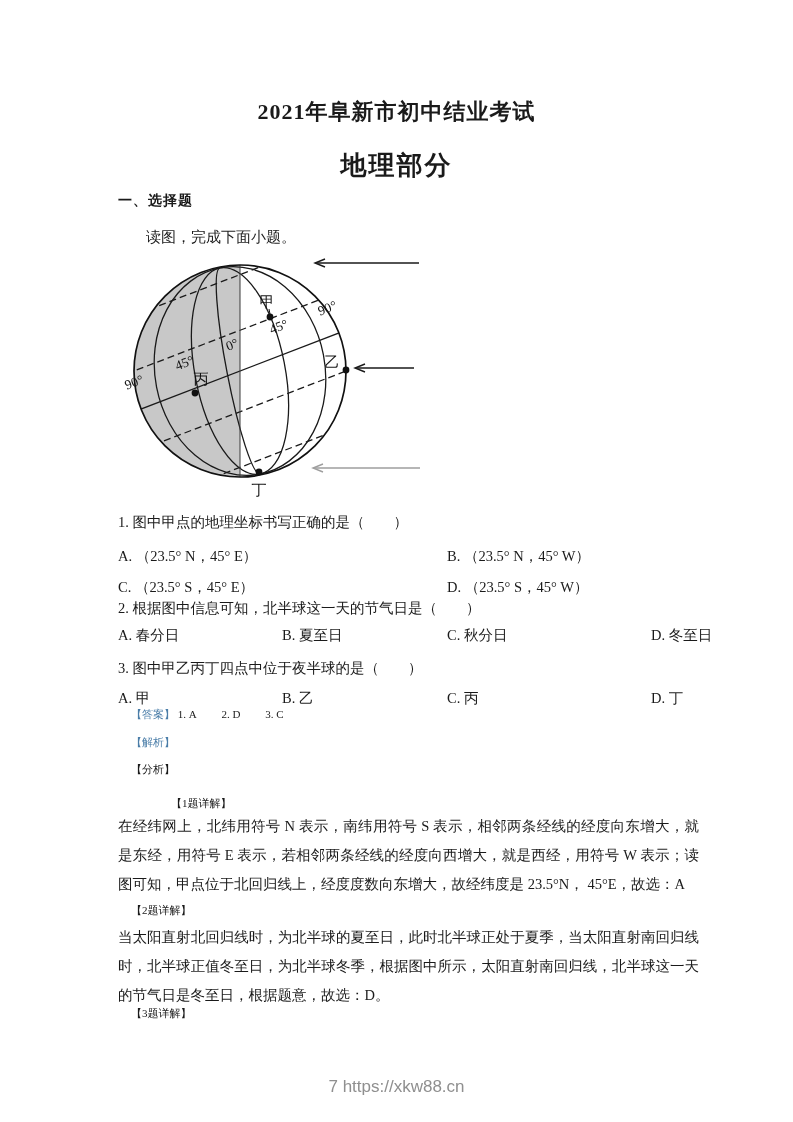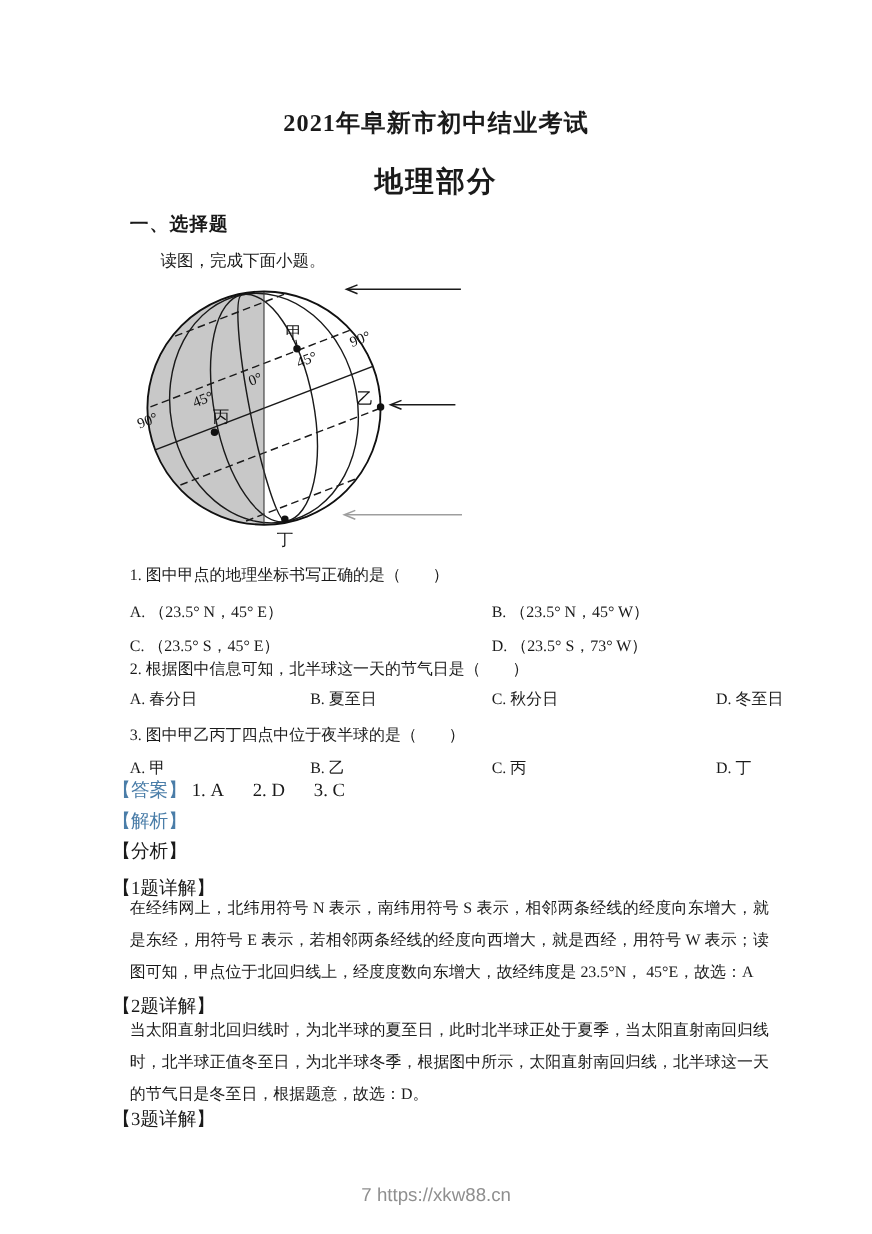--- a/index.html
+++ b/index.html
@@ -4,30 +4,30 @@
 <style>
   html,body{margin:0;padding:0;}
   body{
     width:793px;height:1122px;position:relative;background:#ffffff;
     font-family:"Liberation Serif","DejaVu Serif",serif;color:#1a1a1a;
     overflow:hidden;
   }
   .abs{position:absolute;}
   .title1{top:97px;left:0;width:793px;text-align:center;font-size:22px;font-weight:bold;letter-spacing:1px;}
   .title2{top:148px;left:0;width:793px;text-align:center;font-size:26px;font-weight:bold;letter-spacing:2px;}
-  .section{top:192px;left:118px;font-size:17px;font-weight:bold;letter-spacing:1px;}
+  .section{top:192px;left:118px;font-size:14px;font-weight:bold;letter-spacing:1px;}
   .intro{top:228px;left:146px;font-size:15px;}
   .fig{top:248px;left:105px;}
   .stem{font-size:14.5px;white-space:nowrap;}
   .optrow{left:0;width:793px;height:22px;}
   .opt{position:absolute;top:0;font-size:14.5px;white-space:nowrap;}
   .o1{left:118px;} .o2{left:282px;text-align:center;} .o3{left:447px;} .o4{left:607px;margin-left:44px;}
   .o2q1{left:447px;}
   .tagblue{color:#4a7da8;}
-  .tagrow{left:102px;font-size:17px;white-space:nowrap;}
+  .tagrow{left:131px;font-size:11px;white-space:nowrap;}
   .ansitem{color:#1a1a1a;margin-right:22px;}
   .para{left:118px;width:581px;font-size:14.5px;line-height:29px;text-align:justify;text-justify:inter-ideograph;}
   .footer{top:1077px;left:0;width:793px;text-align:center;font-size:17px;color:#8f8f8f;font-family:"Liberation Sans","DejaVu Sans",sans-serif;}
   .footer a{color:#8f8f8f;text-decoration:none;}
   svg text{font-family:"Liberation Serif","DejaVu Serif",serif;}
 </style>
 </head>
 <body>
 
 <div class="abs title1">2021年阜新市初中结业考试</div>
@@ -101,21 +101,21 @@
   </g>
 </svg>
 
 <div class="abs stem" style="top:513px;left:118px;">1. 图中甲点的地理坐标书写正确的是（　　）</div>
 <div class="abs optrow" style="top:547px;padding-left:33px;">
   <span class="opt o1">A. （23.5° N，45° E）</span>
   <span class="opt o2q1">B. （23.5° N，45° W）</span>
 </div>
 <div class="abs optrow" style="top:578px;">
   <span class="opt o1">C. （23.5° S，45° E）</span>
-  <span class="opt o2q1">D. （23.5° S，73° W）</span>
+  <span class="opt o2q1">D. （23.5° S，45° W）</span>
 </div>
 
 <div class="abs stem" style="top:599px;left:118px;">2. 根据图中信息可知，北半球这一天的节气日是（　　）</div>
 <div class="abs optrow" style="top:626px;">
   <span class="opt o1">A. 春分日</span>
   <span class="opt o2">B. 夏至日</span>
   <span class="opt o3">C. 秋分日</span>
   <span class="opt o4">D. 冬至日</span>
 </div>
 
@@ -129,21 +129,21 @@
 
 <div class="abs tagrow" style="top:707px;">
   <span class="tagblue">【答案】</span>
   <span class="ansitem">1. A</span>
   <span class="ansitem">2. D</span>
   <span class="ansitem">3. C</span>
 </div>
 
 <div class="abs tagrow tagblue" style="top:735px;">【解析】</div>
 <div class="abs tagrow" style="top:762px;">【分析】</div>
-<div class="abs tagrow" style="top:796px;">【1题详解】</div>
+<div class="abs tagrow" style="top:796px;margin-left:40px;">【1题详解】</div>
 <div class="abs para" style="top:812px;">在经纬网上，北纬用符号 N 表示，南纬用符号 S 表示，相邻两条经线的经度向东增大，就是东经，用符号 E 表示，若相邻两条经线的经度向西增大，就是西经，用符号 W 表示；读图可知，甲点位于北回归线上，经度度数向东增大，故经纬度是 23.5°N， 45°E，故选：A</div>
 <div class="abs tagrow" style="top:903px;">【2题详解】</div>
 <div class="abs para" style="top:923px;">当太阳直射北回归线时，为北半球的夏至日，此时北半球正处于夏季，当太阳直射南回归线时，北半球正值冬至日，为北半球冬季，根据图中所示，太阳直射南回归线，北半球这一天的节气日是冬至日，根据题意，故选：D。</div>
 <div class="abs tagrow" style="top:1006px;">【3题详解】</div>
 
 <div class="abs footer">
   <a href="#">7 https://xkw88.cn</a>
 </div>
 
 </body></html>

